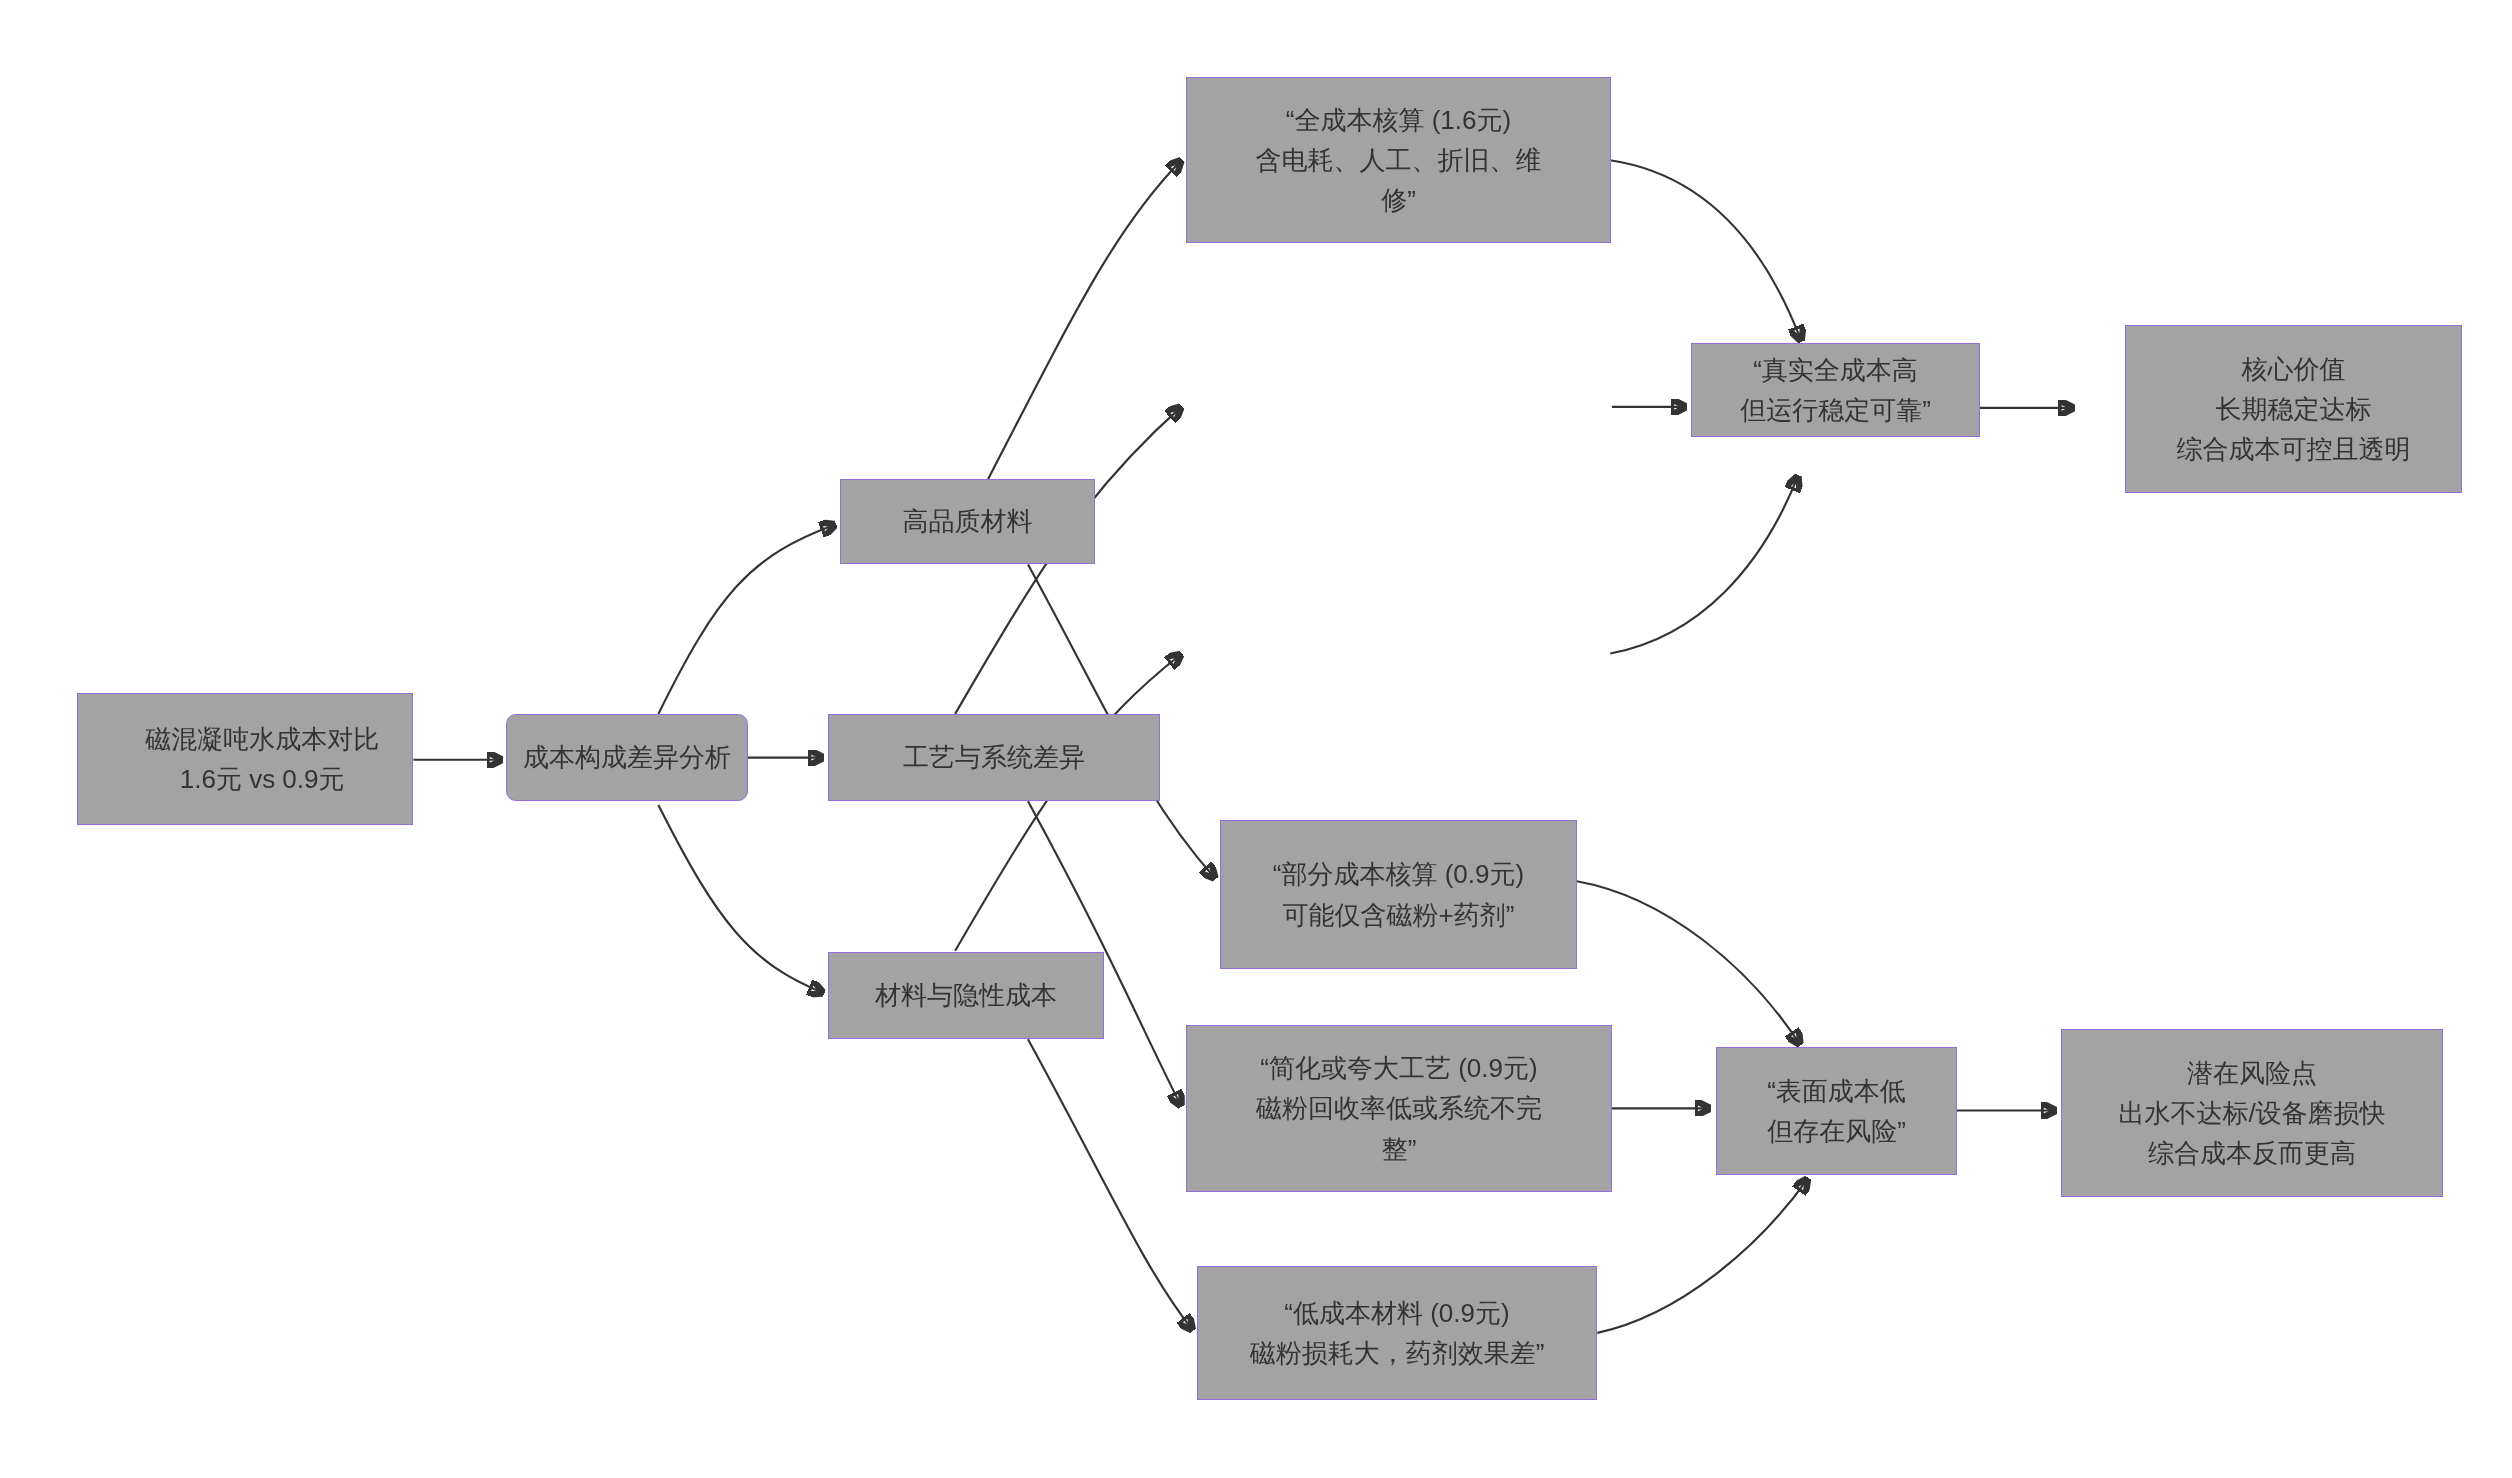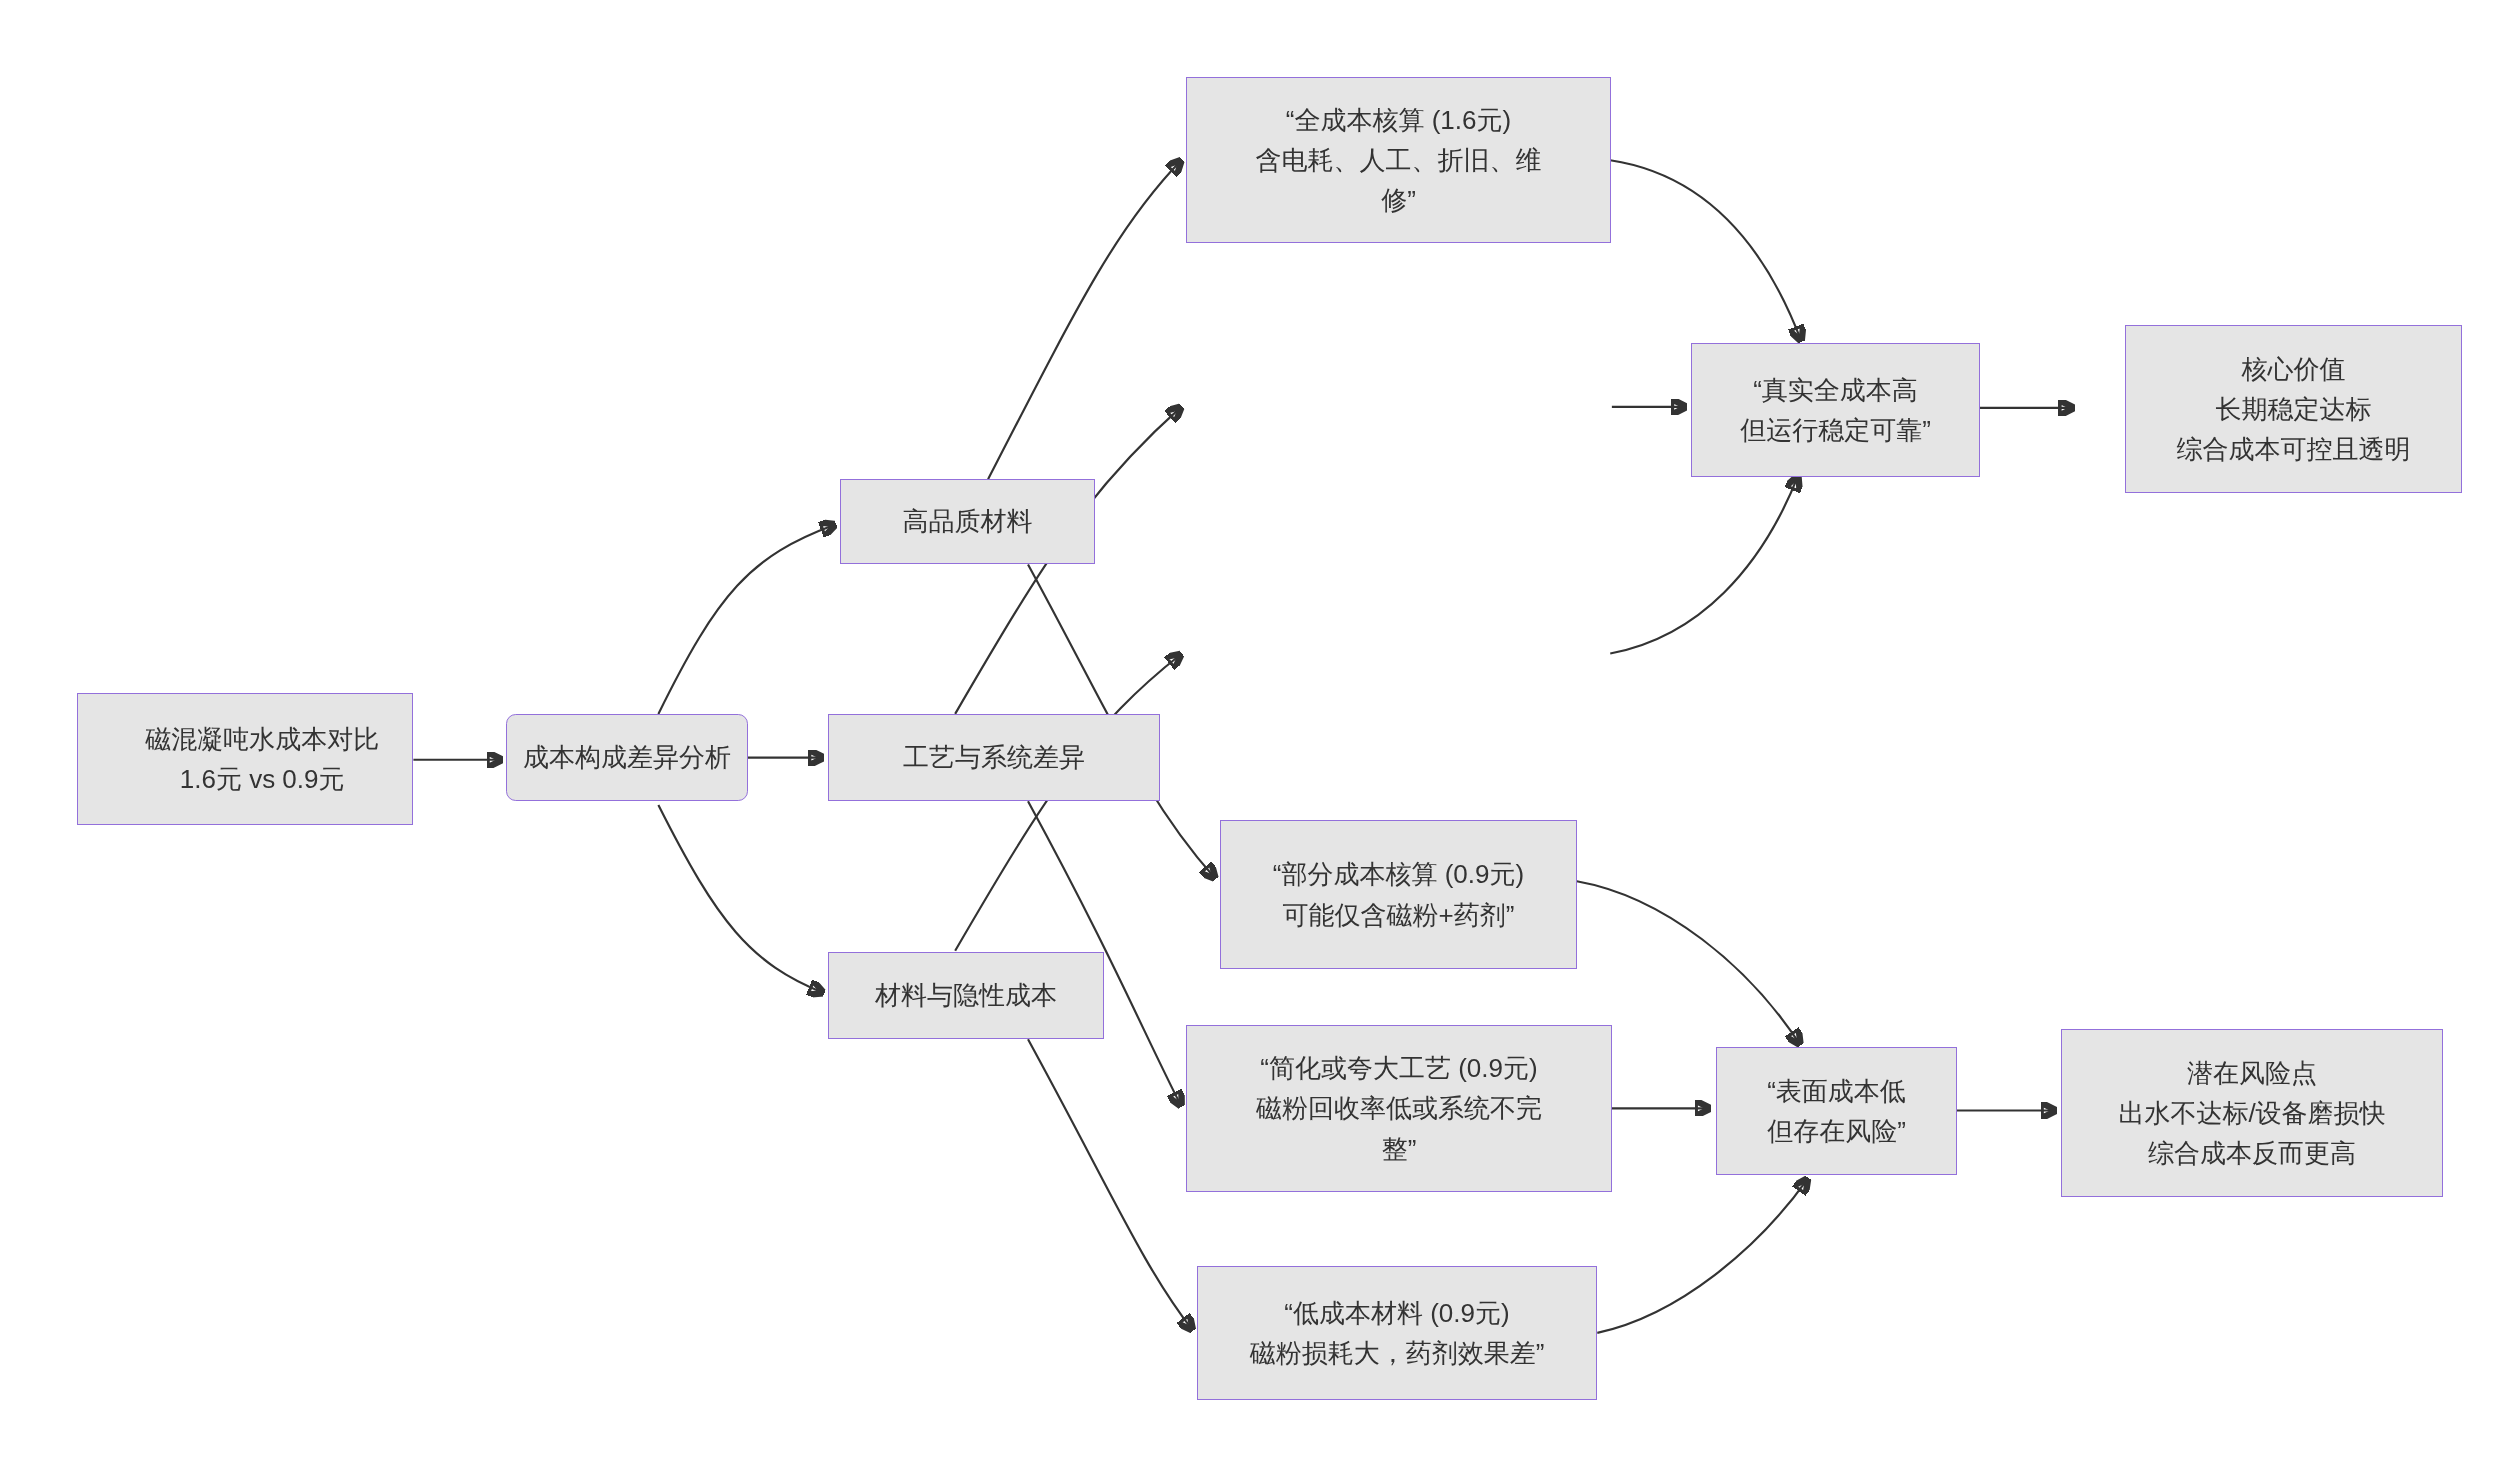--- a/index.html
+++ b/index.html
@@ -8,21 +8,21 @@
     width:2512px; height:1478px;
     background:#ffffff;
     font-family:"Liberation Sans","DejaVu Sans",sans-serif;
     overflow:hidden;
   }
   #edges { position:absolute; left:0; top:0; width:2512px; height:1478px; }
   #edges path { fill:none; stroke:#333333; stroke-width:4px; }
   .node {
     position:absolute;
     box-sizing:border-box;
-    background:#e5e5e5;
+    background:#a3a3a3;
     border:1.9px solid #9370DB;
     color:#333333;
     display:flex; align-items:center; justify-content:center;
     text-align:center;
     white-space:pre-line;
     font-size:26px;
     line-height:1.55;
     padding:4.3px 9.7px;
   }
   .node.rounded { border-radius:9.7px; }
@@ -78,21 +78,21 @@
   <div class="node" style="left:1220px; top:820px; width:357px; height:149px;">“部分成本核算 (0.9元)
 可能仅含磁粉+药剂”</div>
 
   <div class="node" style="left:1186px; top:1025px; width:426px; height:167px;">“简化或夸大工艺 (0.9元)
 磁粉回收率低或系统不完
 整”</div>
 
   <div class="node" style="left:1197px; top:1266px; width:400px; height:134px;">“低成本材料 (0.9元)
 磁粉损耗大，药剂效果差”</div>
 
-  <div class="node" style="left:1691px; top:343px; width:289px; height:134px;">“真实全成本高
+  <div class="node" style="left:1691px; top:343px; width:289px; height:94px;">“真实全成本高
 但运行稳定可靠”</div>
 
   <div class="node" style="left:1716px; top:1047px; width:241px; height:128px;">“表面成本低
 但存在风险”</div>
 
   <div class="node" style="left:2078px; top:325px; width:337px; height:168px;margin-left:47px;">核心价值
 长期稳定达标
 综合成本可控且透明</div>
 
   <div class="node" style="left:2061px; top:1029px; width:382px; height:168px;">潜在风险点

